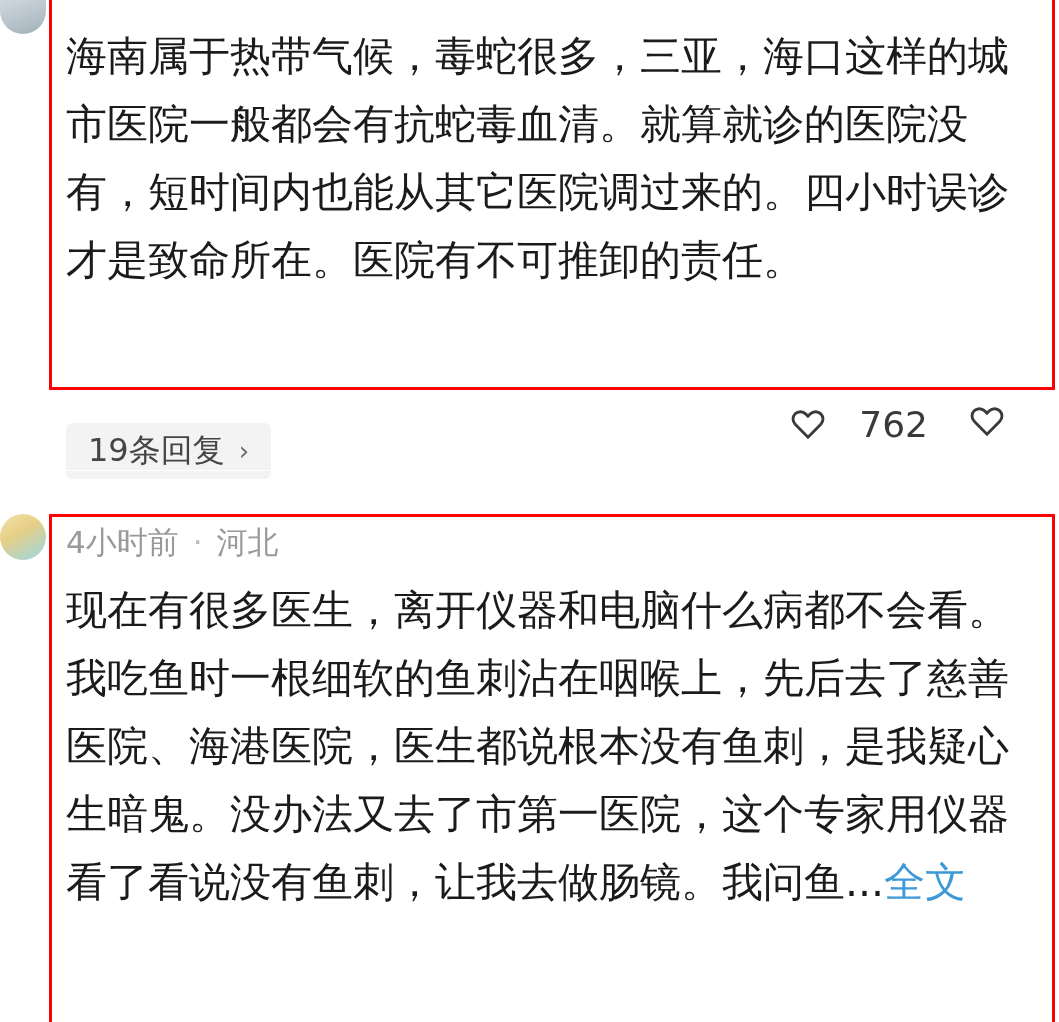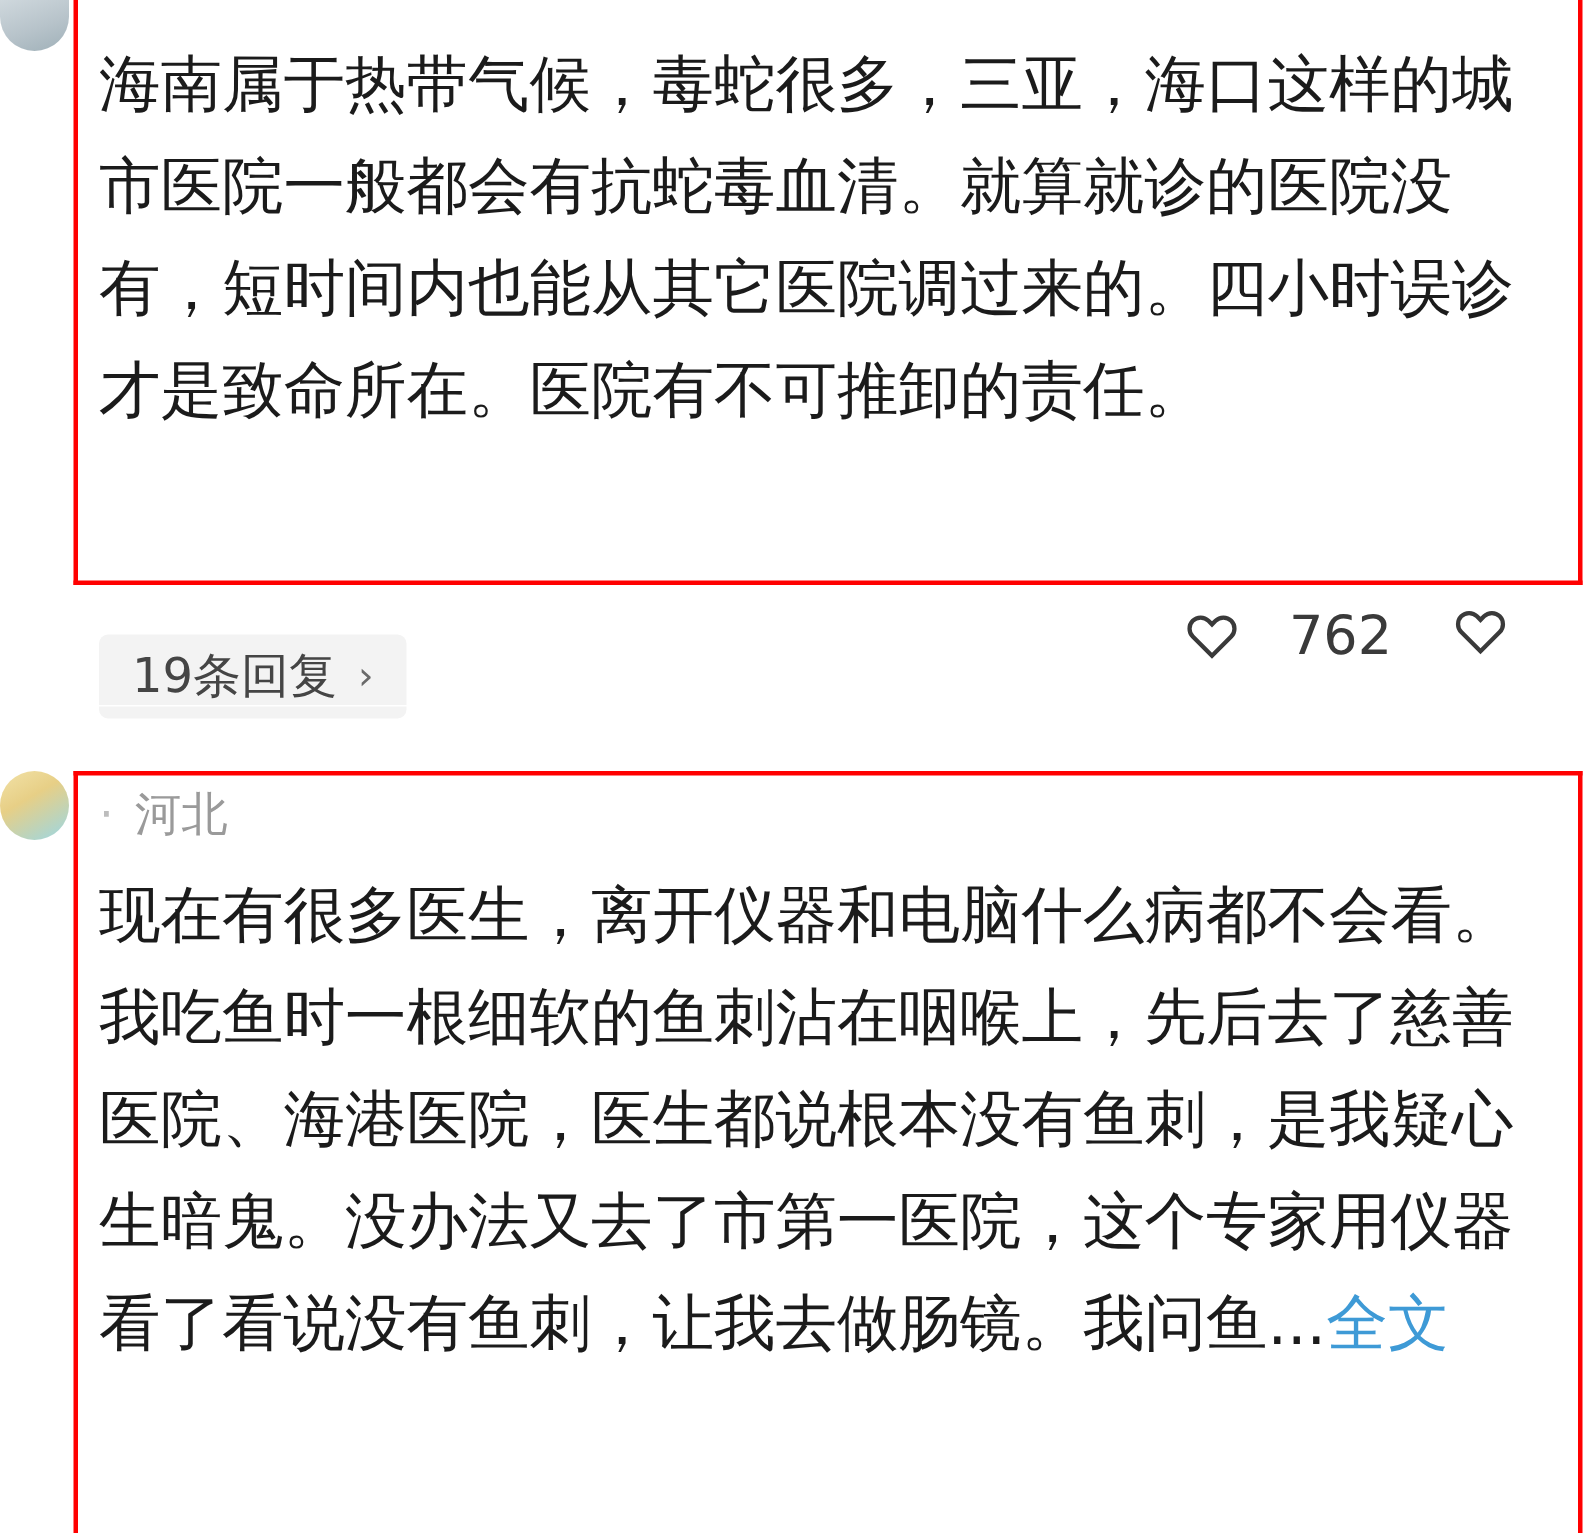--- a/index.html
+++ b/index.html
@@ -215,20 +215,21 @@
     <div class="divider"></div>
   </div>
 
   <div class="comment" id="comment-2" style="top:0;">
 
     <div class="avatar avatar-2" style="top:514px;"></div>
 
     <div class="redbox" id="redbox-2" style="top:514px;height:508px;"></div>
 
     <div class="meta-row">
+      <span class="meta-time">4小时前</span>
       <span class="meta-sep">·</span>
       <span class="meta-time">河北</span>
     </div>
 
     <div class="comment-body ctext" id="text-2"><span>现在有很多医生，离开仪器和电脑什么病都不会看。我吃鱼时一根细软的鱼刺沾在咽喉上，先后去了慈善医院、海港医院，医生都说根本没有鱼刺，是我疑心生暗鬼。没办法又去了市第一医院，这个专家用仪器看了看说没有鱼刺，让我去做肠镜。我问鱼...</span><span class="more-link">全文</span></div>
   </div>
 
 </div>
 
 </body></html>

